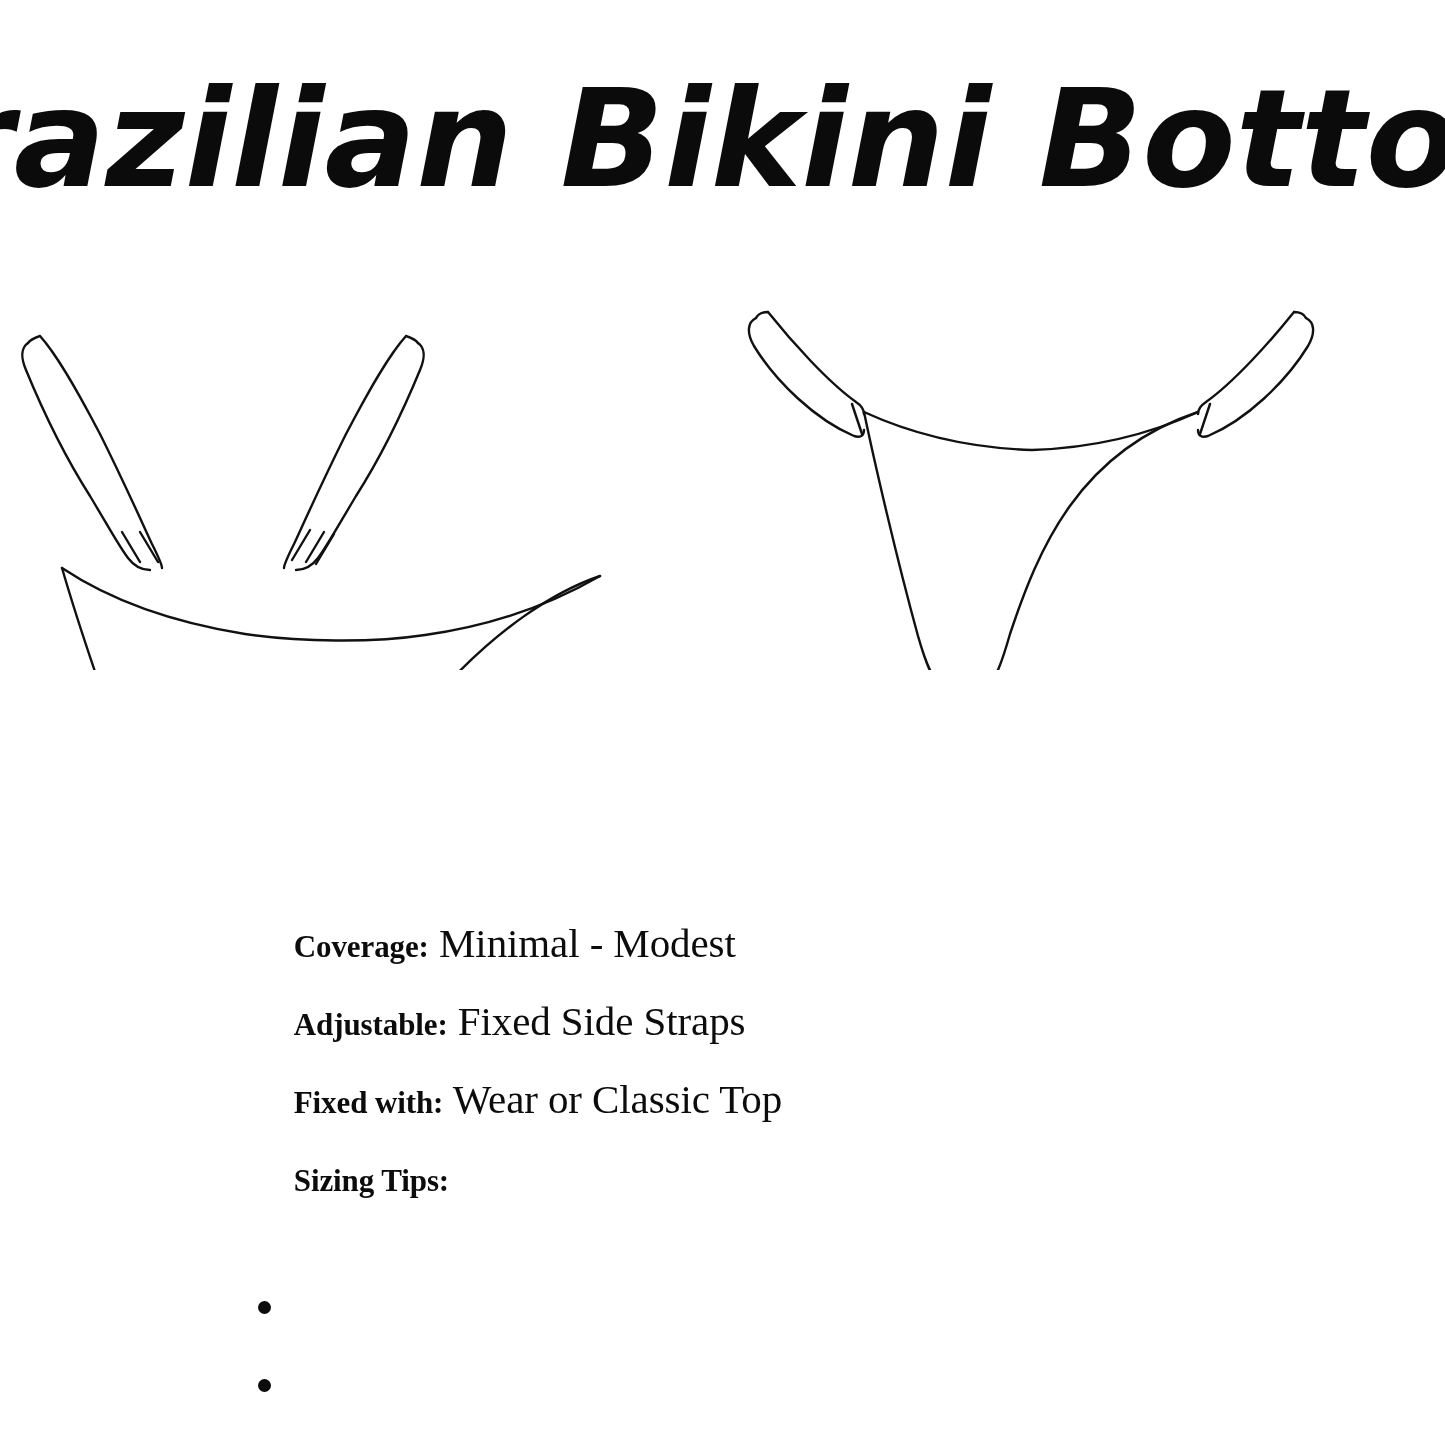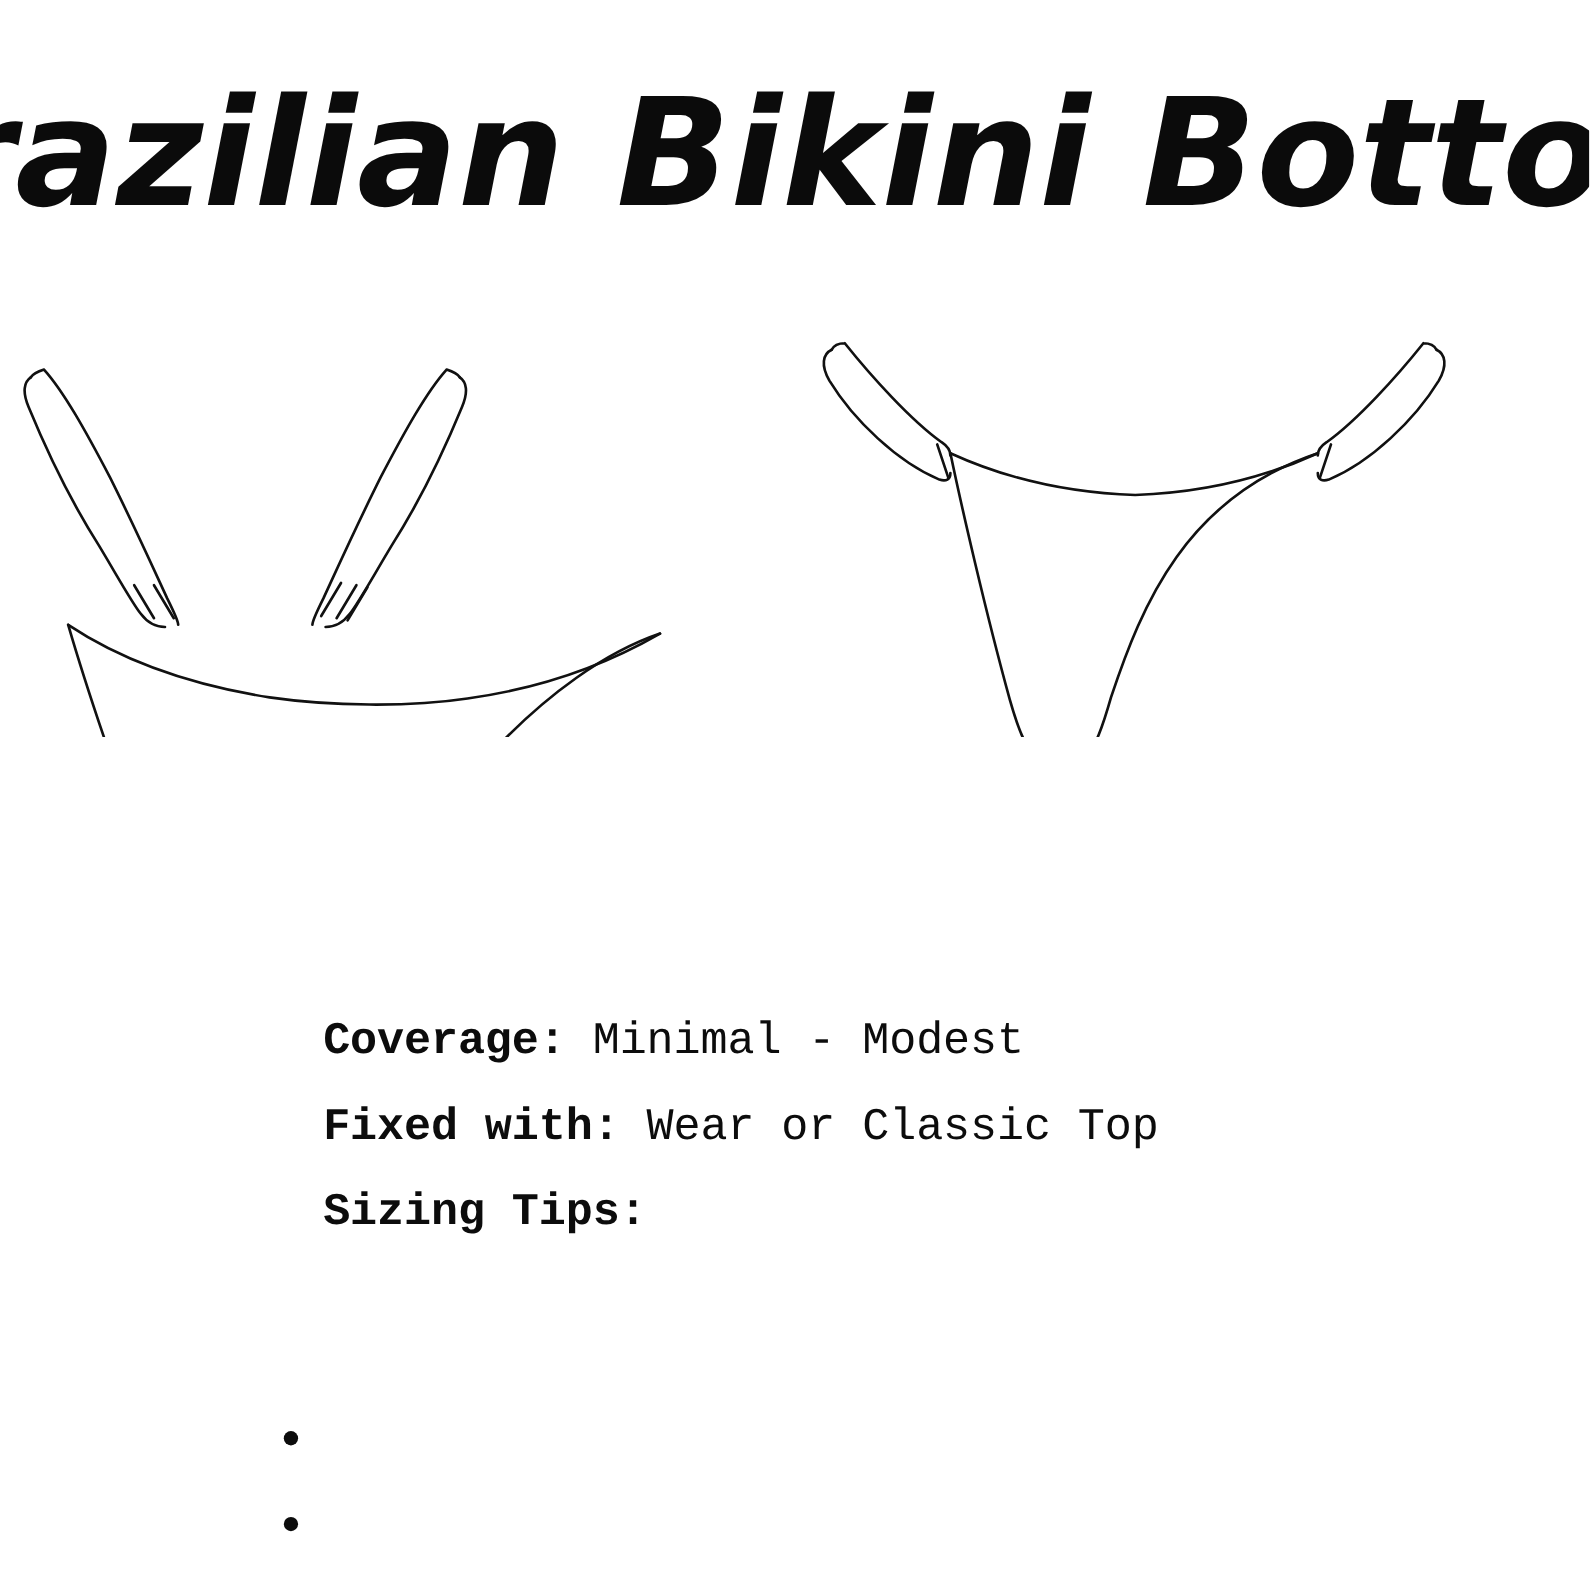--- a/index.html
+++ b/index.html
@@ -48,27 +48,27 @@
   .spec-row {
     height: 78px;
     line-height: 78px;
     white-space: pre;
     font-size: 41px;
     color: #0c0c0c;
     letter-spacing: -0.1px;
   }
   .spec-label {
     font-weight: 700;
-    font-family: Liberation Mono, monospace;
+    font-family: Liberation Serif, serif;
     font-stretch: condensed;
-    font-size: 41px;
+    font-size: 31px;
   }
   .spec-value {
     font-weight: 400;
-    font-family: Liberation Mono, monospace;
+    font-family: Liberation Serif, serif;
     font-stretch: condensed;
     font-size: 41px;
   }
 
   
   #bullet-list {
     position: absolute;
     left: 258px;
     top: 1268px;
     width: 1100px;
@@ -196,20 +196,23 @@
 
     </svg>
   </div>
 
   <div id="spec-list">
 
     <div class="spec-row">
       <span class="spec-label">Coverage:</span><span class="spec-value"> Minimal - Modest</span>
     </div>
 
+    <div class="spec-row">
+      <span class="spec-label">Adjustable:</span><span class="spec-value"> Fixed Side Straps</span>
+    </div>
 
 
     <div class="spec-row">
       <span class="spec-label">Fixed with:</span><span class="spec-value"> Wear or Classic Top</span>
     </div>
 
     <div class="spec-row">
       <span class="spec-label">Sizing Tips:</span><span class="spec-value"></span>
     </div>
 

